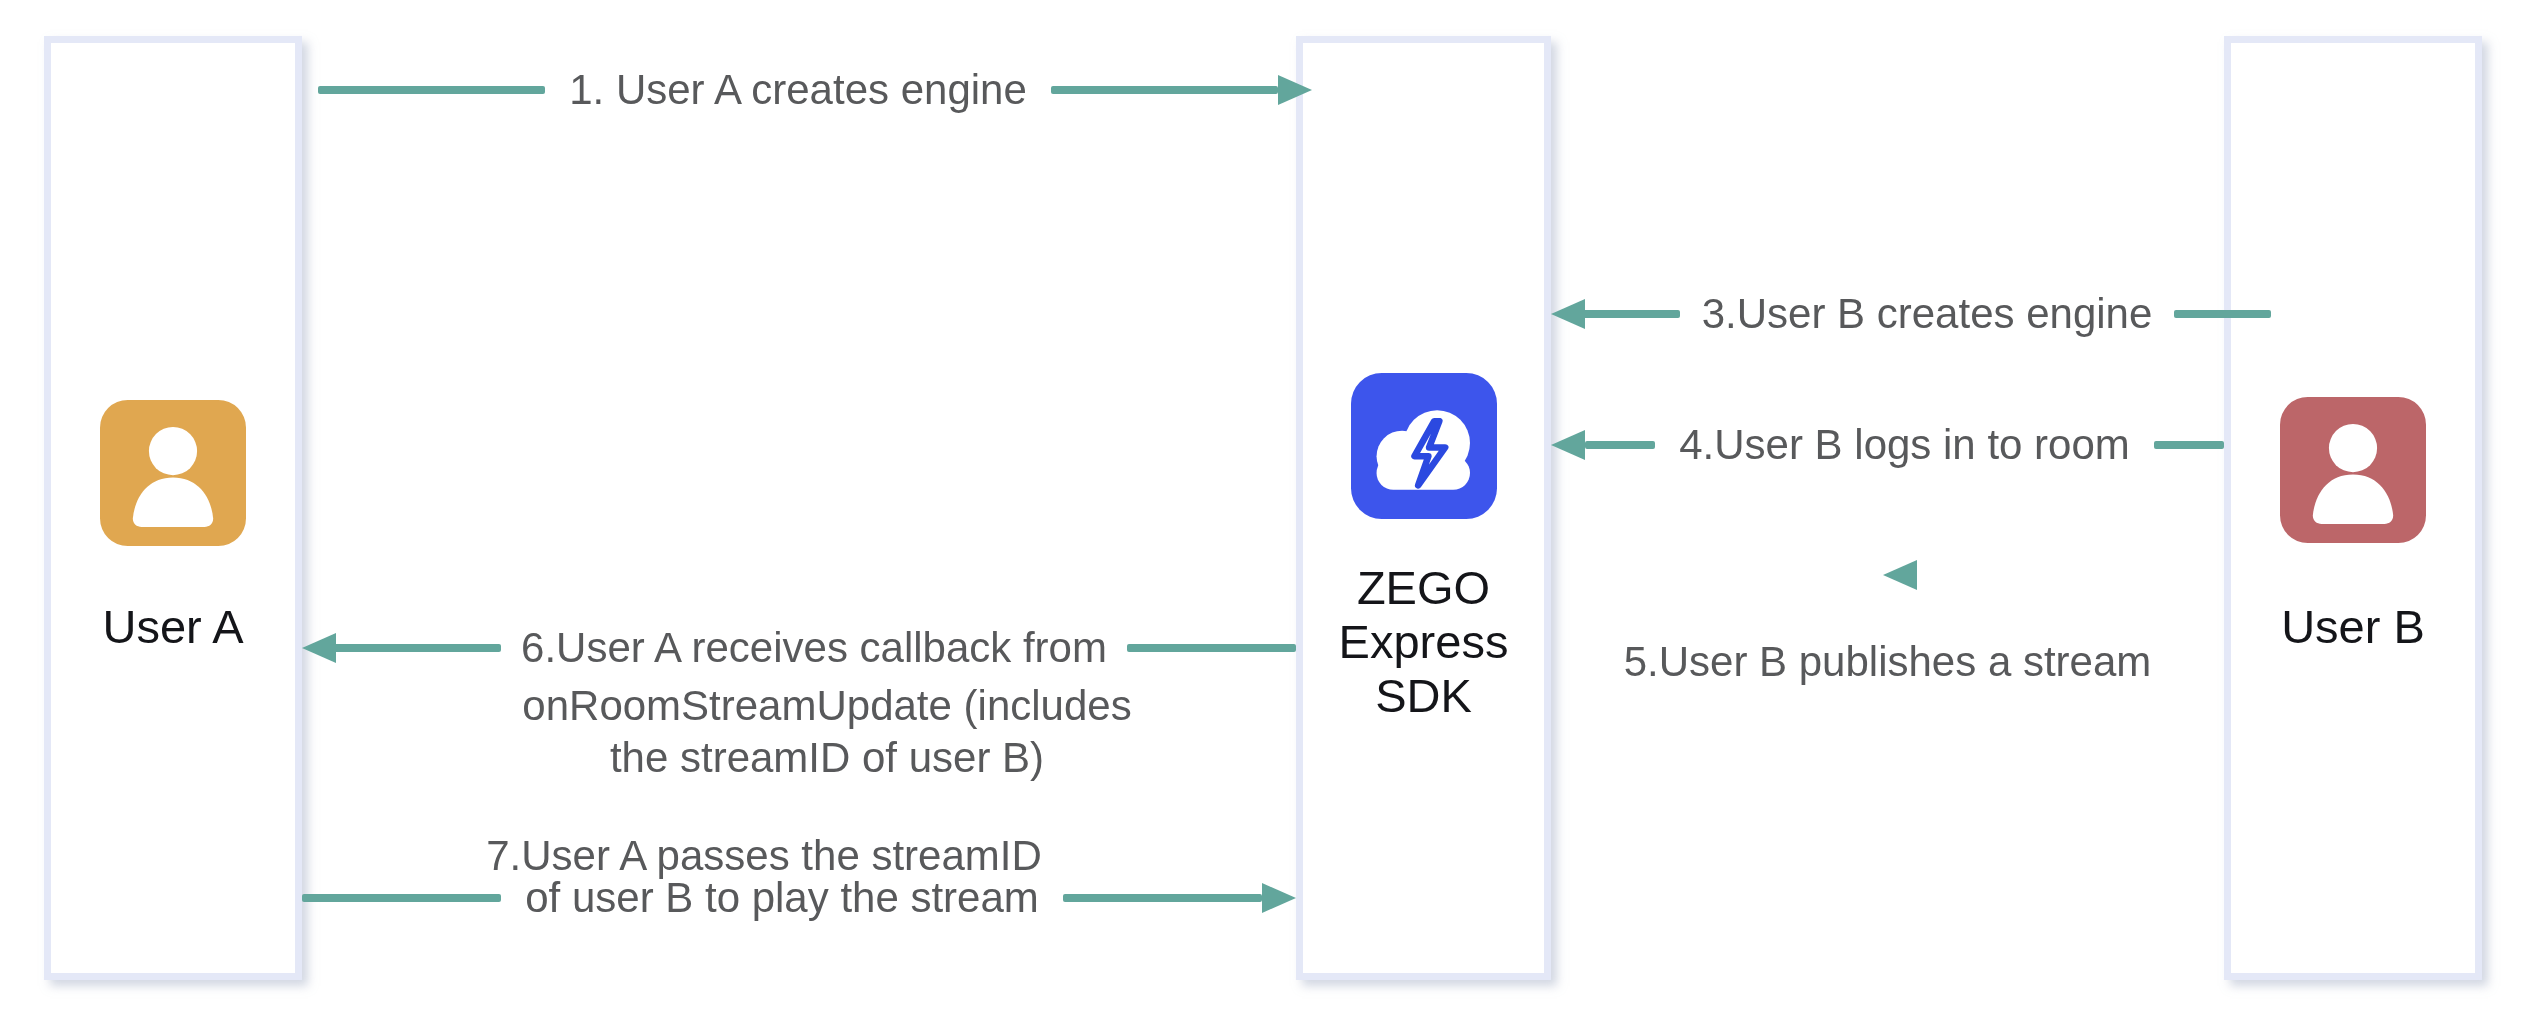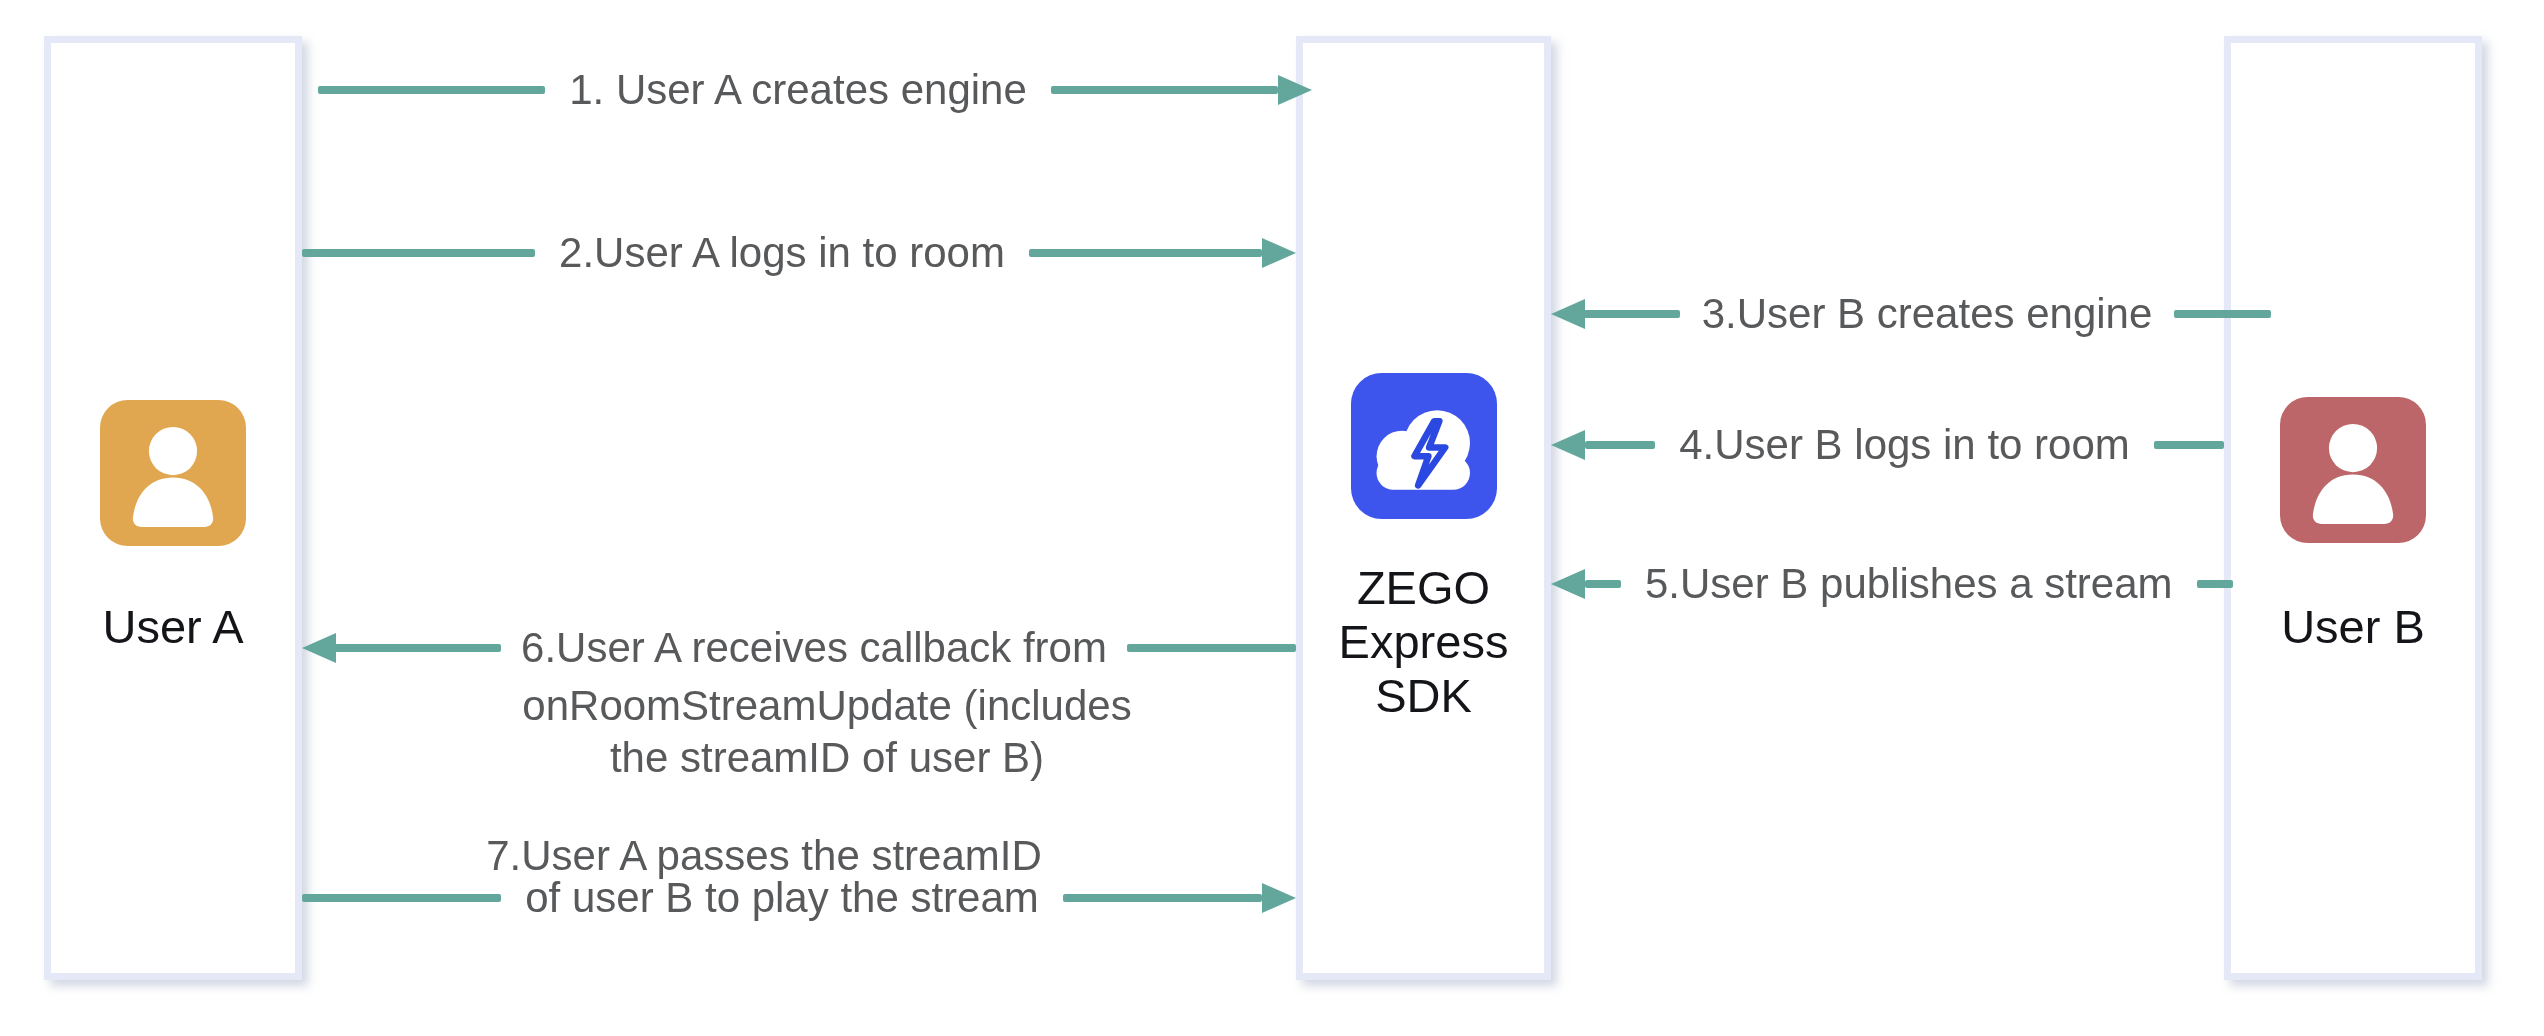--- a/index.html
+++ b/index.html
@@ -75,21 +75,21 @@
     position:absolute;text-align:center;
     color:var(--c-arrow_text,#58595B);
     font-size:42px;line-height:52px;
     white-space:nowrap;
   }
 
   #ar1{left:302px;top:66px;width:994px;margin-left:16px;}
   #ar2{left:302px;top:229px;width:994px;}
   #ar3{left:1551px;top:290px;width:720px;gap:22px;}
   #ar4{left:1551px;top:421px;width:673px;}
-  #ar5{left:1551px;top:560px;width:673px;}
+  #ar5{left:1551px;top:560px;width:673px;flex-direction:column;}
   #ar6{left:302px;top:624px;width:994px;gap:20px;}
   #ar6-extra{left:302px;top:680px;width:994px;}
   #ar7-above{left:302px;top:832px;width:924px;line-height:48px;}
   #ar7{left:302px;top:874px;width:994px;}
 
   
   .icon-bg-a{fill:var(--c-user_a_icon,#E0A750);}
   .icon-bg-b{fill:var(--c-user_b_icon,#BC6669);}
   .icon-bg-sdk{fill:var(--c-sdk_icon_bg,#3D55EC);}
   .bolt{fill:#fff;stroke:var(--c-sdk_icon_bolt,#2B49E0);stroke-width:4.5;stroke-linejoin:round;}
@@ -130,26 +130,20 @@
     <div class="actor-name">User B</div>
   </div>
 
   <div id="ar1" class="arrow">
     <div class="seg"></div>
     <div class="arrow-label">1. User A creates engine</div>
     <div class="seg"></div>
     <div class="head-right"></div>
   </div>
 
-  <div id="ar2" class="arrow">
-    <div class="seg"></div>
-    <div class="arrow-label">2.User A logs in to room</div>
-    <div class="seg"></div>
-    <div class="head-right"></div>
-  </div>
 
   <div id="ar3" class="arrow">
     <div class="head-left"></div>
     <div class="seg"></div>
     <div class="arrow-label">3.User B creates engine</div>
     <div class="seg"></div>
   </div>
 
   <div id="ar4" class="arrow">
     <div class="head-left"></div>

